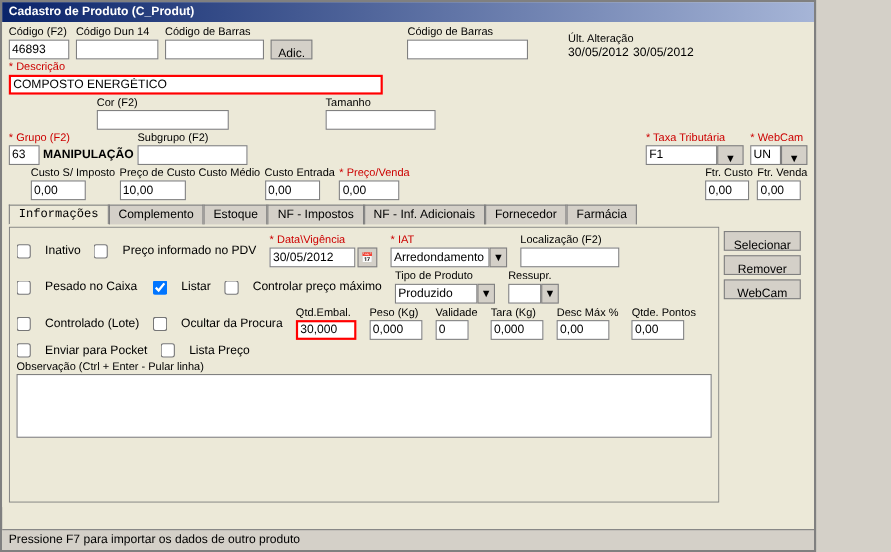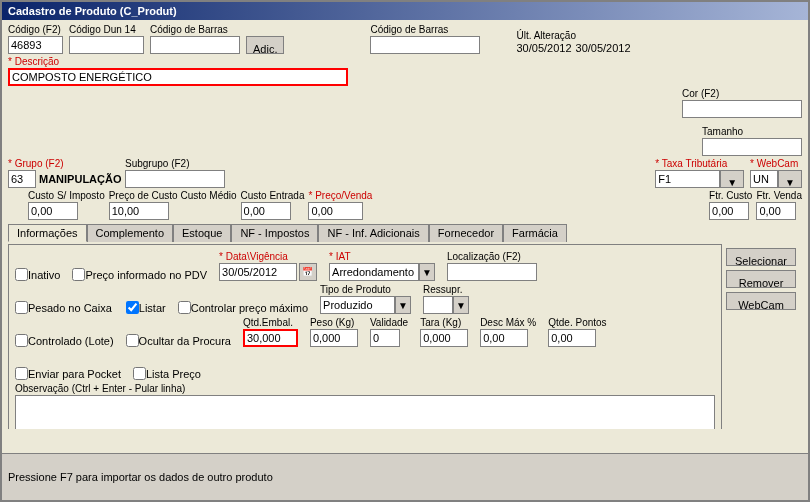--- a/index.html
+++ b/index.html
@@ -1,39 +1,39 @@
 <!DOCTYPE html>
 <html><head>
   <meta charset="utf-8">
   <style>
     * { box-sizing: border-box; margin: 0; padding: 0; font-family: Arial, sans-serif; font-size: 11px; }
     body { background: #d4d0c8; width: 810px; height: 502px; overflow: hidden; }
-    .window { border: 2px solid #808080; background: #ece9d8; width: 810px; height: 502px; display: flex; flex-direction: column; }
+    .window { border: 2px solid #808080; background: #ece9d8; width: 742px; height: 502px; display: flex; flex-direction: column; }
     .title-bar { background: linear-gradient(to right, #0a246a, #a6b5d7); color: white; padding: 3px 6px; font-weight: bold; font-size: 11px; flex-shrink: 0; }
     .content { flex: 1; padding: 4px 6px; overflow: hidden; background: #ece9d8; display: flex; flex-direction: column; gap: 2px; }
     .row { display: flex; align-items: center; gap: 4px; flex-shrink: 0; }
     .field-group { display: flex; flex-direction: column; }
     .field-label { font-size: 10px; color: #000; margin-bottom: 1px; }
     .field-label.required { color: #cc0000; }
     input[type="text"], input[type="number"] {
       border: 1px solid #808080;
       background: white;
       height: 18px;
       padding: 1px 2px;
       font-size: 11px;
     }
     input.highlighted { border: 2px solid #ff0000; }
     .btn { border: 1px solid #808080; background: #d4d0c8; height: 18px; padding: 6px 6px; cursor: pointer; font-size: 11px; }
     .tabs { display: flex; gap: 0; margin-top: 2px; }
     .tab { border: 1px solid #808080; border-bottom: none; background: #d4d0c8; padding: 2px 8px; cursor: pointer; font-size: 11px; }
-    .tab.active { background: #ece9d8; border-bottom: 1px solid #ece9d8; }
+    .tab.active { background: #ece9d8; border-bottom: 1px solid #ece9d8; font-family: Liberation Mono, monospace; }
     .tab-content { border: 1px solid #808080; padding: 6px; background: #ece9d8; flex: 1; }
-    .checkbox-label { display: flex; align-items: center; gap: 0; font-size: 11px; margin-top: 17px; }
+    .checkbox-label { display: flex; align-items: center; gap: 13px; font-size: 11px; }
     .checkbox-label input { margin: 0; }
-    .bottom-bar { background: #d4d0c8; border-top: 1px solid #808080; padding: 17px 6px; display: flex; align-items: center; justify-content: space-between; flex-shrink: 0; margin-top: 20px; }
+    .bottom-bar { background: #d4d0c8; border-top: 1px solid #808080; padding: 3px 6px; display: flex; align-items: center; justify-content: space-between; flex-shrink: 0; margin-top: 20px; }
     .bottom-status { font-size: 11px; color: #000; }
     .bottom-btns { display: flex; gap: 4px; }
     .bottom-btn { border: 1px solid #808080; background: #d4d0c8; padding: 2px 10px; cursor: pointer; font-size: 11px; height: 22px; }
     .bottom-btn.menu { font-weight: bold; }
     .side-btns { display: flex; flex-direction: column; gap: 4px; margin-top: 4px; }
     .main-area { display: flex; gap: 4px; flex: 1; overflow: hidden; }
     .left-panel { display: flex; flex-direction: column; width: 76px; flex-shrink: 0; }
     .right-panel { flex: 1; display: flex; flex-direction: column; overflow: hidden; }
     textarea { border: 1px solid #808080; background: white; font-size: 11px; resize: none; padding: 2px; width: 100%; }
   </style>
@@ -73,21 +73,21 @@
       </div>
     </div>
 
     <div class="row" style="align-items:flex-end; gap:12px;">
       <div class="field-group">
         <span class="field-label required">* Descrição</span>
         <input type="text" class="highlighted" style="width: 340px;" value="COMPOSTO ENERGÉTICO">
       </div>
     </div>
 
-    <div class="row" style="align-items:flex-end; gap:8px; padding-left:80px;flex-direction:column;">
+    <div class="row" style="align-items:flex-end; gap:8px; padding-left:80px;">
       <div class="field-group">
         <span class="field-label">Cor (F2)</span>
         <input type="text" style="width: 120px;">
       </div>
       <div class="field-group" style="margin-left:80px;">
         <span class="field-label">Tamanho</span>
         <input type="text" style="width: 100px;">
       </div>
     </div>
 

